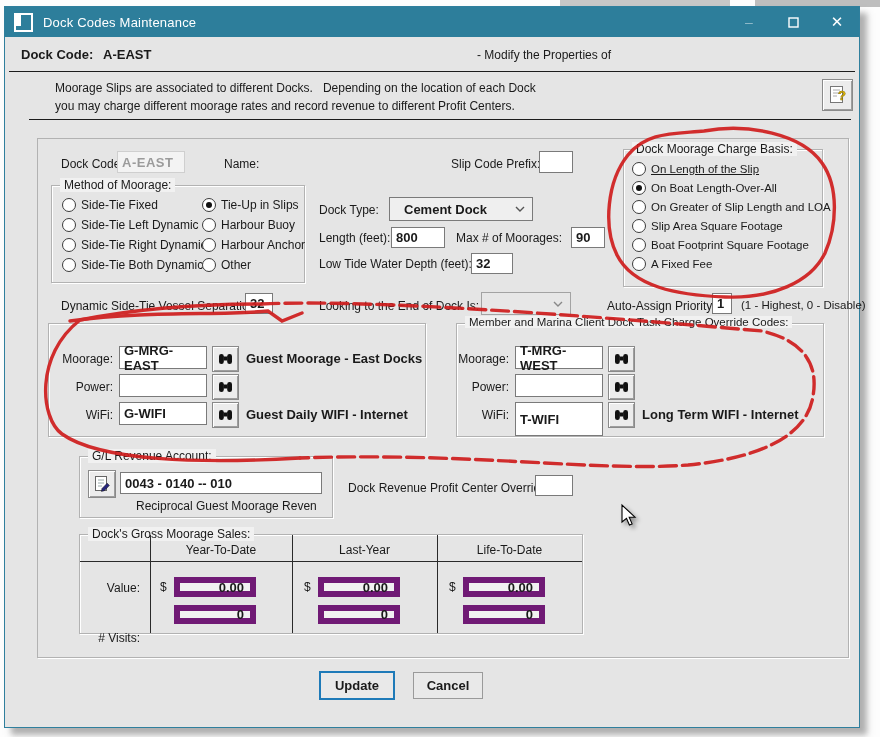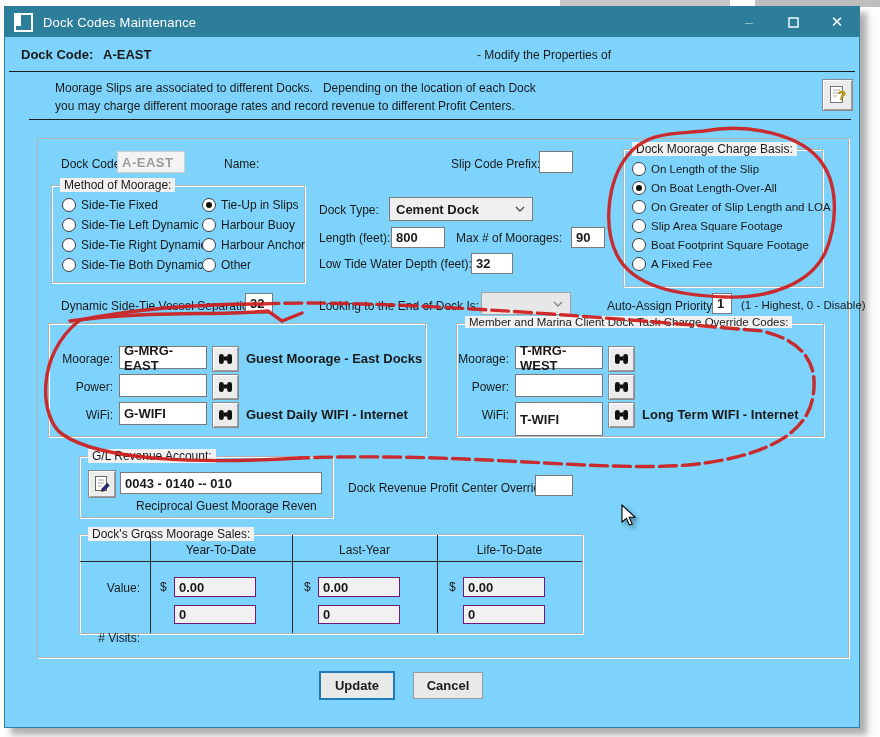--- a/index.html
+++ b/index.html
@@ -1,19 +1,19 @@
 <!DOCTYPE html>
 <html><head>
 <meta charset="utf-8">
 <style>
   html,body{margin:0;padding:0;background:#fdfdfd;}
   .canvas{position:relative;width:880px;height:737px;overflow:hidden;
           font-family:"Liberation Sans","DejaVu Sans",sans-serif;color:#1a1a1a;}
   .artifact{position:absolute;background:#9a9a9a;opacity:.55;}
-  .window{position:absolute;left:4px;top:6px;width:854px;height:720px;background:#7dd3fc;
+  .window{position:absolute;left:4px;top:6px;width:854px;height:720px;background:#e5e5e5;
           border:1px solid #2f7f9d;box-shadow:7px 7px 6px rgba(100,100,100,.5);}
   .titlebar{position:absolute;left:0;top:0;right:0;height:30px;background:#2d7e9b;color:#fff;
             display:flex;align-items:center;}
   .app-icon{width:15px;height:15px;margin-left:9px;border:2px solid #fff;background:#2d7e9b;position:relative;}
   .app-icon::after{content:'';position:absolute;left:0;top:0;width:5px;height:11px;background:#fff;}
   .title-text{margin-left:10px;font-size:13px;letter-spacing:.2px;}
   .winbtn{position:absolute;top:0;width:44px;height:30px;color:#fff;font-size:14px;
           display:flex;align-items:center;justify-content:center;cursor:default;}
   .winbtn.min{right:88px;opacity:.45;}
   .winbtn.max{right:44px;}
@@ -27,24 +27,24 @@
          box-shadow:inset 1px 1px 0 #ffffff, inset -1px -1px 0 #9e9e9e;
          display:flex;align-items:center;justify-content:center;}
   .mainbox{position:absolute;left:32px;top:131px;width:810px;height:518px;
            border:1px solid #b2b2b2;box-shadow:1px 1px 0 #fff;}
   .lbl{position:absolute;font-size:12px;white-space:nowrap;}
   .lbl-sm{position:absolute;font-size:11.5px;white-space:nowrap;}
   .field{position:absolute;background:#fff;border:1px solid #7a7a7a;font-size:13px;font-weight:bold;
          display:flex;align-items:center;padding-left:4px;box-sizing:border-box;}
   .field.disabled{background:#f3f3f3;border:1px solid #cfcfcf;color:#9b9b9b;letter-spacing:.5px;}
   .field.focus{border:2px solid #2479b5;}
-  .field.stat{background:#f1f1f1;border:1px solid #701a75;padding-right:21px;}
+  .field.stat{background:#f1f1f1;border:6px solid #701a75;justify-content:flex-end;padding-right:6px;}
   .caret{display:inline-block;width:1px;height:14px;background:#000;margin-left:1px;}
   .combo{position:absolute;background:#efefef;border:1px solid #7a7a7a;display:flex;align-items:center;
-         box-sizing:border-box;padding-left:6px;font-size:13px;font-weight:bold;}
+         box-sizing:border-box;padding-left:14px;font-size:13px;font-weight:bold;}
   .combo .chev{position:absolute;right:7px;top:50%;margin-top:-3px;}
   .combo.disabled{background:#e7e7e7;border:1px solid #a3a3a3;}
   .group{position:absolute;border:1px solid #b2b2b2;box-shadow:1px 1px 0 #fff, inset 1px 1px 0 #fff;}
   .gtitle{position:absolute;top:-8px;left:8px;background:#f1f1f1;padding:0 4px;font-size:12px;white-space:nowrap;}
   .gtitle.small{font-size:11.5px;}
   .opt{position:absolute;display:flex;align-items:center;white-space:nowrap;}
   .rb{width:12px;height:12px;border-radius:50%;border:1px solid #3c3c3c;background:#fff;
       margin-right:5px;position:relative;flex:none;}
   .rb.sel::after{content:'';position:absolute;left:3px;top:3px;width:6px;height:6px;border-radius:50%;background:#111;}
   .opt .t{font-size:12px;}
@@ -162,21 +162,21 @@
     <div class="field" style="left:566px;top:220px;width:34px;height:21px;">
         <span>90</span>
       </div>
     <div class="lbl" style="left:314px;top:250px;">Low Tide Water Depth (feet):</div>
     <div class="field" style="left:466px;top:246px;width:42px;height:21px;">
         <span>32</span>
       </div>
 
     <div class="group" style="left:618px;top:142px;width:198px;height:136px;">
       <div class="gtitle">Dock Moorage Charge Basis:</div>
-      <div class="opt" style="left:8px;top:12px;">
+      <div class="opt" style="left:8px;top:12px;text-decoration:underline;">
           <span class="rb"></span>
           <span class="t small">On Length of the Slip</span>
         </div>
       <div class="opt" style="left:8px;top:31px;">
           <span class="rb sel"></span>
           <span class="t small">On Boat Length-Over-All</span>
         </div>
       <div class="opt" style="left:8px;top:50px;">
           <span class="rb"></span>
           <span class="t small">On Greater of Slip Length and LOA</span>

